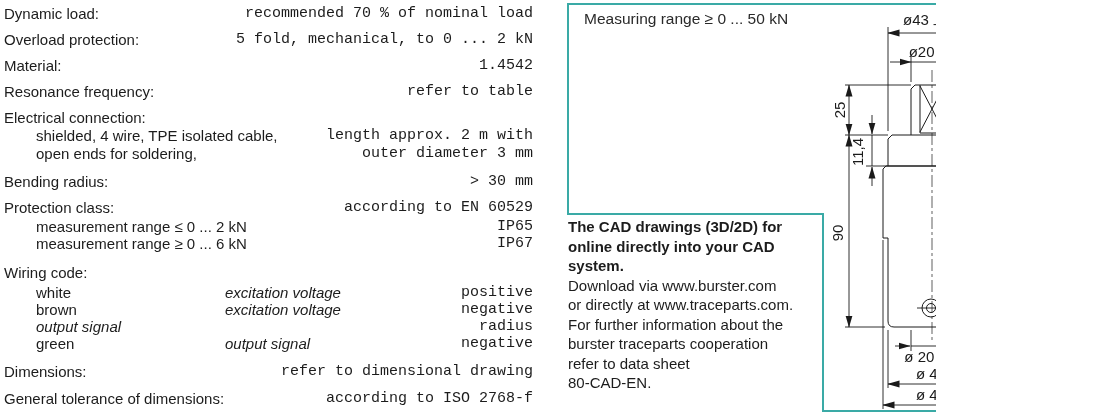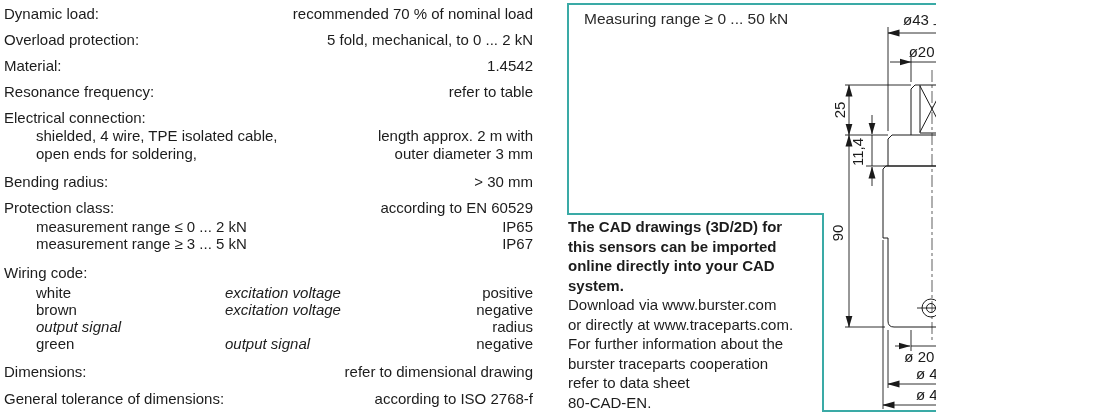--- a/index.html
+++ b/index.html
@@ -5,21 +5,21 @@
   html,body{margin:0;padding:0;background:#ffffff;}
   .page{position:relative;width:936px;height:417px;background:#fff;overflow:hidden;
         font-family:"Liberation Sans",sans-serif;color:#1c1c1c;}
   
   .specs{position:absolute;left:4px;top:0;width:529px;height:417px;font-size:15px;}
   .row{position:absolute;left:0;width:100%;display:flex;justify-content:space-between;
        white-space:nowrap;line-height:18px;}
   .row.indent{padding-left:32px;width:calc(100% - 32px);}
   .wcolor{display:inline-block;width:189px;}
   .wsignal{flex:1;text-align:left;font-style:italic;}
-  .val{text-align:right;}
+  .val{text-align:right;font-family:Liberation Mono, monospace;}
   
   .cadnote{position:absolute;left:568px;top:217px;width:252px;font-size:15px;line-height:19.5px;}
   .cadnote .b{font-weight:700;}
   
   .drawsvg{position:absolute;left:560px;top:0;width:542px;height:417px;}
   .ln{stroke:#1a1a1a;stroke-width:1;fill:none;}
   .dim{stroke:#1a1a1a;stroke-width:0.9;fill:none;}
   .cl{stroke:#1a1a1a;stroke-width:0.7;fill:none;stroke-dasharray:12 3 3 3;}
   .dimtext{font-family:"Liberation Sans",sans-serif;font-size:15px;fill:#1a1a1a;}
   .toltext{font-family:"Liberation Sans",sans-serif;font-size:12px;fill:#1a1a1a;}
@@ -66,21 +66,21 @@
     </div>
     <div class="row" style="top:199px">
       <span>Protection class:</span>
       <span class="val">according to EN 60529</span>
     </div>
     <div class="row indent" style="top:218px">
       <span>measurement range ≤ 0 ... 2 kN</span>
       <span class="val">IP65</span>
     </div>
     <div class="row indent" style="top:235px">
-      <span>measurement range ≥ 3 ... 5 kN</span>
+      <span>measurement range ≥ 0 ... 6 kN</span>
       <span class="val">IP67</span>
     </div>
     <div class="row" style="top:264px">
       <span>Wiring code:</span>
       <span class="val"></span>
     </div>
     <div class="row indent" style="top:284px">
       <span class="wcolor">white</span>
       <span class="wsignal">excitation voltage</span>
       <span class="val">positive</span>
@@ -230,21 +230,20 @@
 
     <g>
       <path class="dim" d="M883,240 V409 M979,240 V409"></path>
       <path class="dim" d="M883,405 H979" marker-start="url(#arr)" marker-end="url(#arr)"></path>
       <text class="dimtext" x="931" y="400" text-anchor="middle">ø 48</text>
     </g>
   </svg>
 
   <div class="cadnote">
     <div class="b">The CAD drawings (3D/2D) for</div>
-    <div class="b">this sensors can be imported</div>
     <div class="b">online directly into your CAD</div>
     <div class="b">system.</div>
     <div>Download via www.burster.com</div>
     <div>or directly at www.traceparts.com.</div>
     <div>For further information about the</div>
     <div>burster traceparts cooperation</div>
     <div>refer to data sheet</div>
     <div>80-CAD-EN.</div>
   </div>
 

